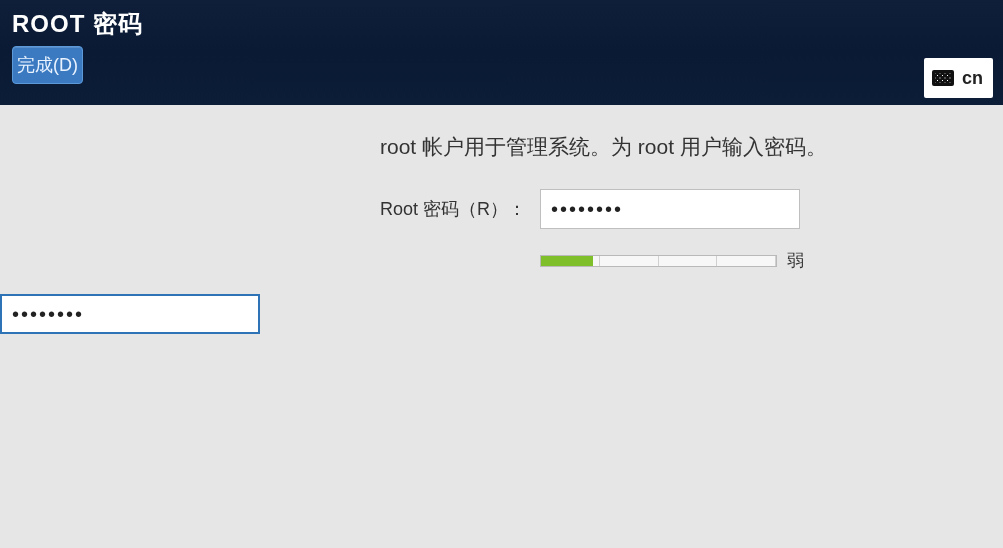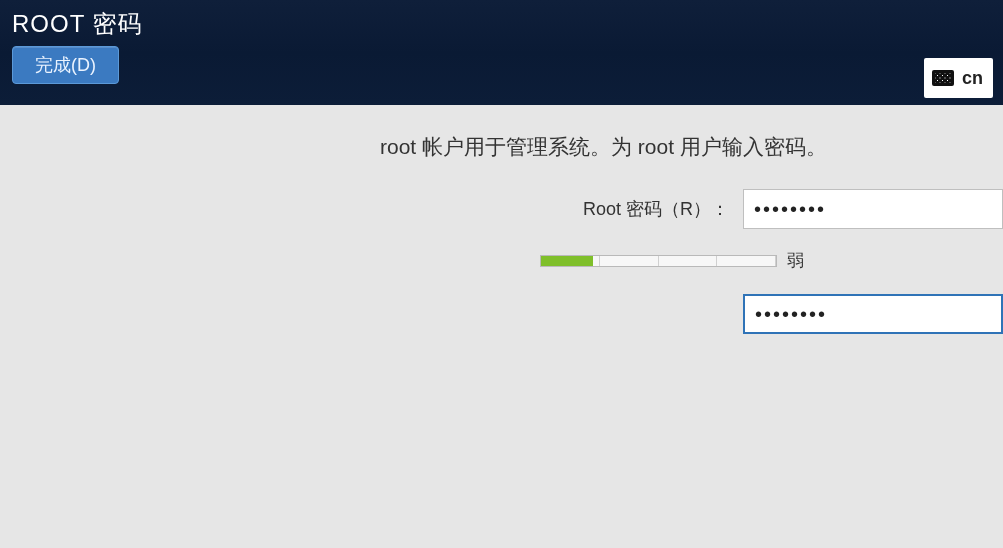--- a/index.html
+++ b/index.html
@@ -14,27 +14,27 @@
     width: 100%;
     height: 105px;
     background: #0b1a33;
     background: linear-gradient(180deg, #0f1f3a 0%, #0a1a34 50%, #0c1d38 100%);
     color: #fff;
     position: relative;
     padding: 8px 12px 0 12px;
   }
   .page-title {
     font-size: 24px;
-    font-weight: 400;
+    font-weight: 700;
     letter-spacing: 1px;
     margin: 0 0 6px 0;
   }
   .done-button {
     display: inline-block;
-    padding: 6px 22px;
+    padding: 6px 4px;
     font-size: 18px;
     color: #eaf3ff;
     background: #3b7ac1;
     border: 1px solid #5b99d8;
     border-radius: 4px;
     cursor: pointer;
     user-select: none;
     box-shadow: inset 0 1px 0 rgba(255,255,255,0.15);
   }
   .brand {
@@ -85,21 +85,20 @@
   }
   .desc {
     margin-left: 380px;
     font-size: 21px;
     margin-bottom: 28px;
   }
   .form-row {
     display: flex;
     align-items: center;
     margin-bottom: 20px;
-    justify-content: flex-end;
   }
   .form-label {
     width: 540px;
     text-align: right;
     padding-right: 14px;
     font-size: 18px;
     color: #333;
   }
   .pw-input {
     width: 260px;

